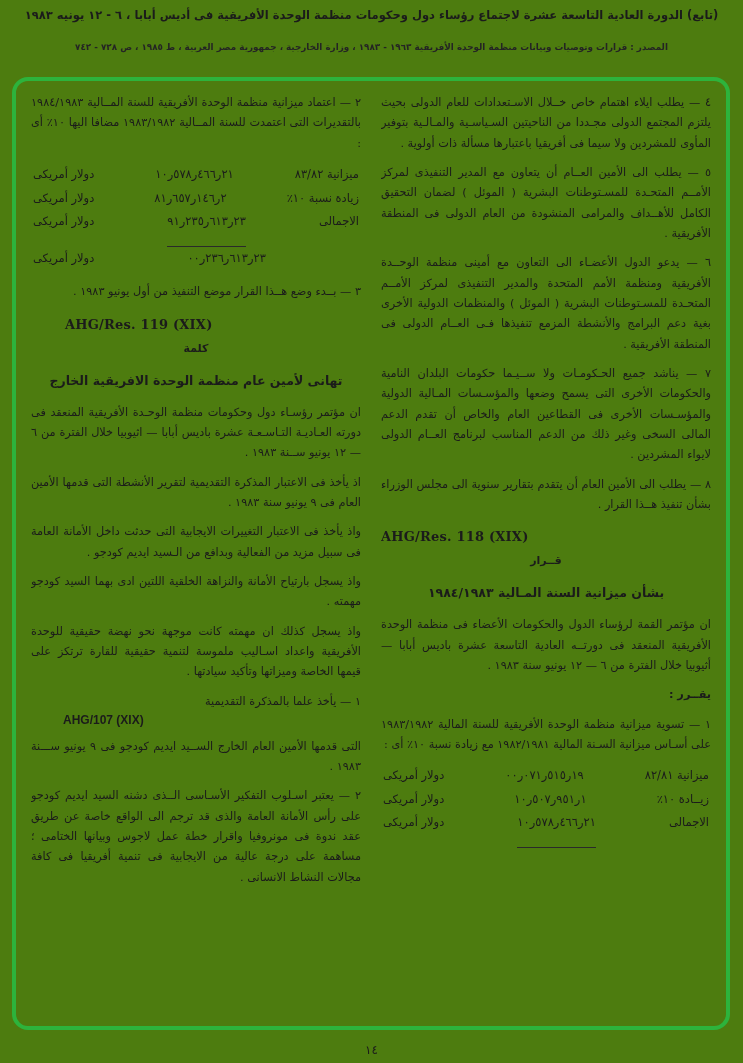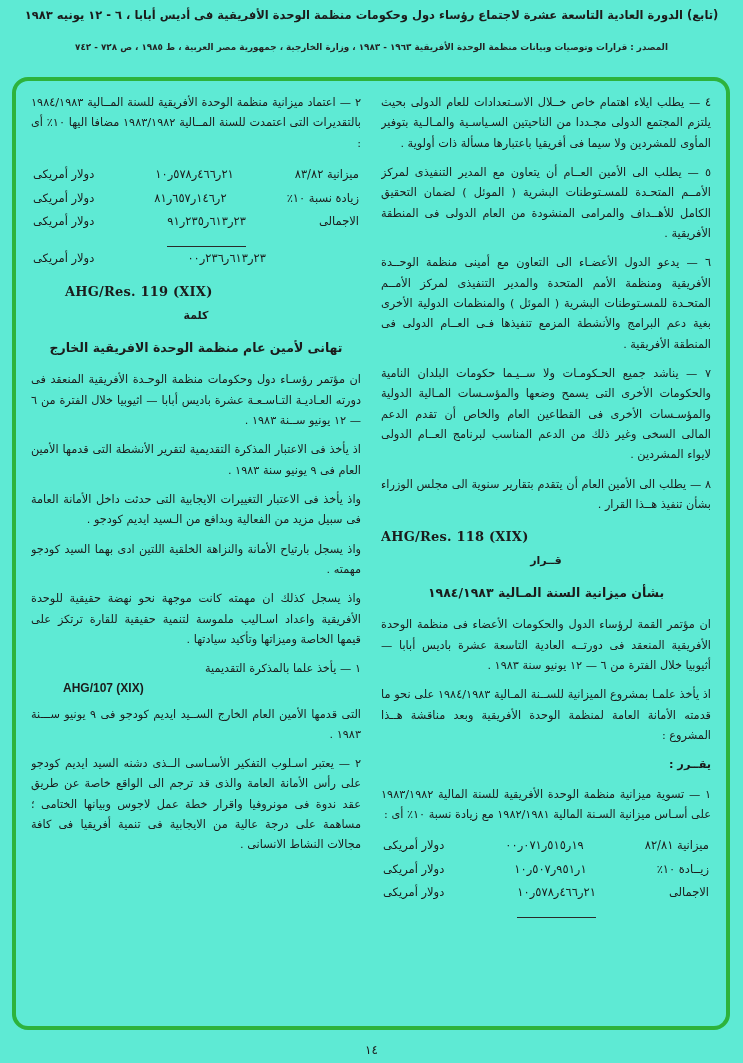--- a/index.html
+++ b/index.html
@@ -2,21 +2,21 @@
 <html lang="ar"><head>
 <meta charset="utf-8">
 <style>
   html, body { margin: 0; padding: 0; }
   body { background: #ffffff; }
 
   .page {
     position: relative;
     width: 743px;
     height: 1063px;
-    background: #5eead4;
+    background: #4d7c0f;
     color: #1b1b1b;
     font-family: "DejaVu Sans", sans-serif;
     direction: rtl;
     overflow: hidden;
   }
 
   .doc-header { position: absolute; top: 7px; right: 18px; left: 18px; text-align: center; }
   .header-line1 { font-size: 11.5px; font-weight: 700; line-height: 1.45; }
   .header-line2 { font-size: 8.8px; font-weight: 700; margin-top: 18px; color: #242424; }
 
@@ -100,21 +100,20 @@
       <p class="para">٥ — يطلب الى الأمين العــام أن يتعاون مع المدير التنفيذى لمركز الأمــم المتحـدة للمسـتوطنات البشرية ( الموئل ) لضمان التحقيق الكامل للأهــداف والمرامى المنشودة من العام الدولى فى المنطقة الأفريقية .</p>
       <p class="para">٦ — يدعو الدول الأعضـاء الى التعاون مع أمينى منظمة الوحــدة الأفريقية ومنظمة الأمم المتحدة والمدير التنفيذى لمركز الأمــم المتحـدة للمسـتوطنات البشرية ( الموئل ) والمنظمات الدولية الأخرى بغية دعم البرامج والأنشطة المزمع تنفيذها فـى العــام الدولى فى المنطقة الأفريقية .</p>
       <p class="para">٧ — يناشد جميع الحـكومـات ولا ســيـما حكومات البلدان النامية والحكومات الأخرى التى يسمح وضعها والمؤسـسات المـالية الدولية والمؤسـسات الأخرى فى القطاعين العام والخاص أن تقدم الدعم المالى السخى وغير ذلك من الدعم المناسب لبرنامج العــام الدولى لايواء المشردين .</p>
       <p class="para">٨ — يطلب الى الأمين العام أن يتقدم بتقارير سنوية الى مجلس الوزراء بشأن تنفيذ هــذا القرار .</p>
 
       <div class="rescode">AHG/Res. 118 (XIX)</div>
       <div class="rtitle">قــرار</div>
       <div class="rsubtitle">بشأن ميزانية السنة المـالية ١٩٨٤/١٩٨٣</div>
 
       <p class="para">ان مؤتمر القمة لرؤساء الدول والحكومات الأعضاء فى منظمة الوحدة الأفريقية المنعقد فى دورتــه العادية التاسعة عشرة باديس أبابا — أثيوبيا خلال الفترة من ٦ — ١٢ يونيو سنة ١٩٨٣ .</p>
-      <p class="para">اذ يأخذ علمـا بمشروع الميزانية للســنة المـالية ١٩٨٤/١٩٨٣ على نحو ما قدمته الأمانة العامة لمنظمة الوحدة الأفريقية وبعد مناقشة هــذا المشروع :</p>
       <p class="para decides">يقــرر :</p>
       <p class="para">١ — تسوية ميزانية منظمة الوحدة الأفريقية للسنة المالية ١٩٨٣/١٩٨٢ على أسـاس ميزانية السـنة المالية ١٩٨٢/١٩٨١ مع زيادة نسبة ١٠٪ أى :</p>
 
       <div class="budget">
         <div class="brow">
           <span class="blabel">ميزانية ٨٢/٨١</span>
           <span class="bamount">١٩ر٥١٥ر٠٧١ر٠٠</span>
           <span class="bcurrency">دولار أمريكى</span>
         </div>
         <div class="brow">
@@ -149,20 +148,21 @@
           <span class="bamount">٢٣ر٦١٣ر٢٣٥ر٩١</span>
           <span class="bcurrency">دولار أمريكى</span>
         </div>
         <div class="brow">
           <span class="blabel"></span>
           <span class="bamount">٢٣ر٦١٣ر٢٣٦ر٠٠</span>
           <span class="bcurrency">دولار أمريكى</span>
         </div>
       </div>
 
+      <p class="para">٣ — بــدء وضع هــذا القرار موضع التنفيذ من أول يونيو ١٩٨٣ .</p>
 
       <div class="rescode indent">AHG/Res. 119 (XIX)</div>
       <div class="rtitle">كلمة</div>
       <div class="rsubtitle">تهانى لأمين عام منظمة الوحدة الافريقية الخارج</div>
 
       <p class="para">ان مؤتمر رؤسـاء دول وحكومات منظمة الوحـدة الأفريقية المنعقد فى دورته العـاديـة التـاسـعـة عشرة باديس أبابا — اثيوبيا خلال الفترة من ٦ — ١٢ يونيو ســنة ١٩٨٣ .</p>
       <p class="para">اذ يأخذ فى الاعتبار المذكرة التقديمية لتقرير الأنشطة التى قدمها الأمين العام فى ٩ يونيو سنة ١٩٨٣ .</p>
       <p class="para">واذ يأخذ فى الاعتبار التغييرات الايجابية التى حدثت داخل الأمانة العامة فى سبيل مزيد من الفعالية وبدافع من الـسيد ايديم كودجو .</p>
       <p class="para">واذ يسجل بارتياح الأمانة والنزاهة الخلقية اللتين ادى بهما السيد كودجو مهمته .</p>
       <p class="para">واذ يسجل كذلك ان مهمته كانت موجهة نحو نهضة حقيقية للوحدة الأفريقية واعداد اسـاليب ملموسة لتنمية حقيقية للقارة ترتكز على قيمها الخاصة وميزاتها وتأكيد سيادتها .</p>

